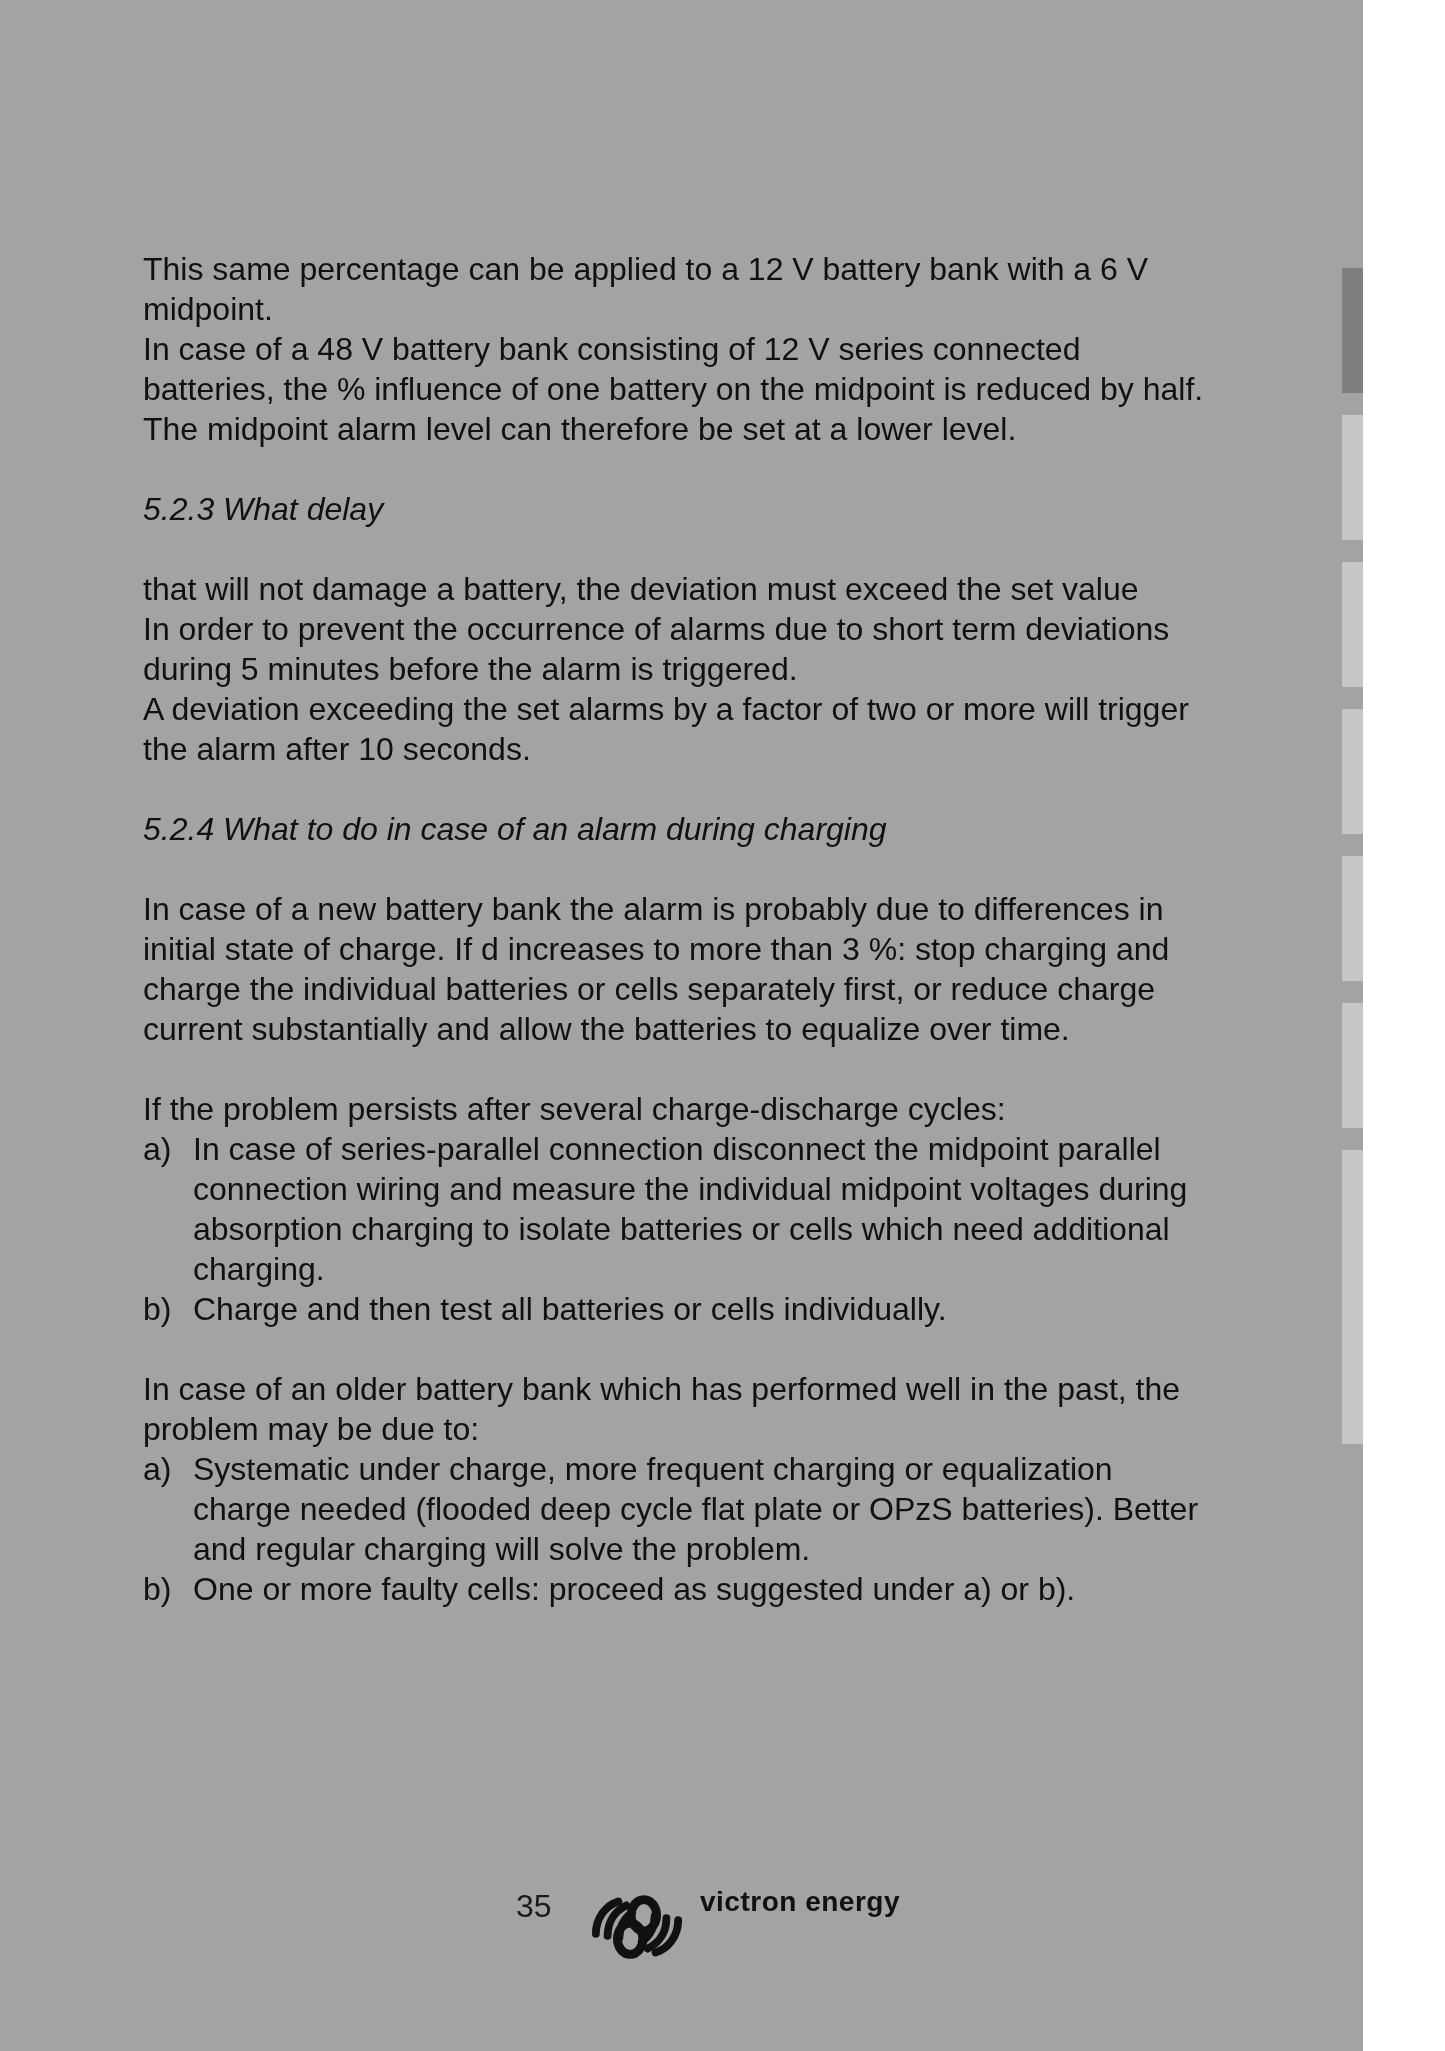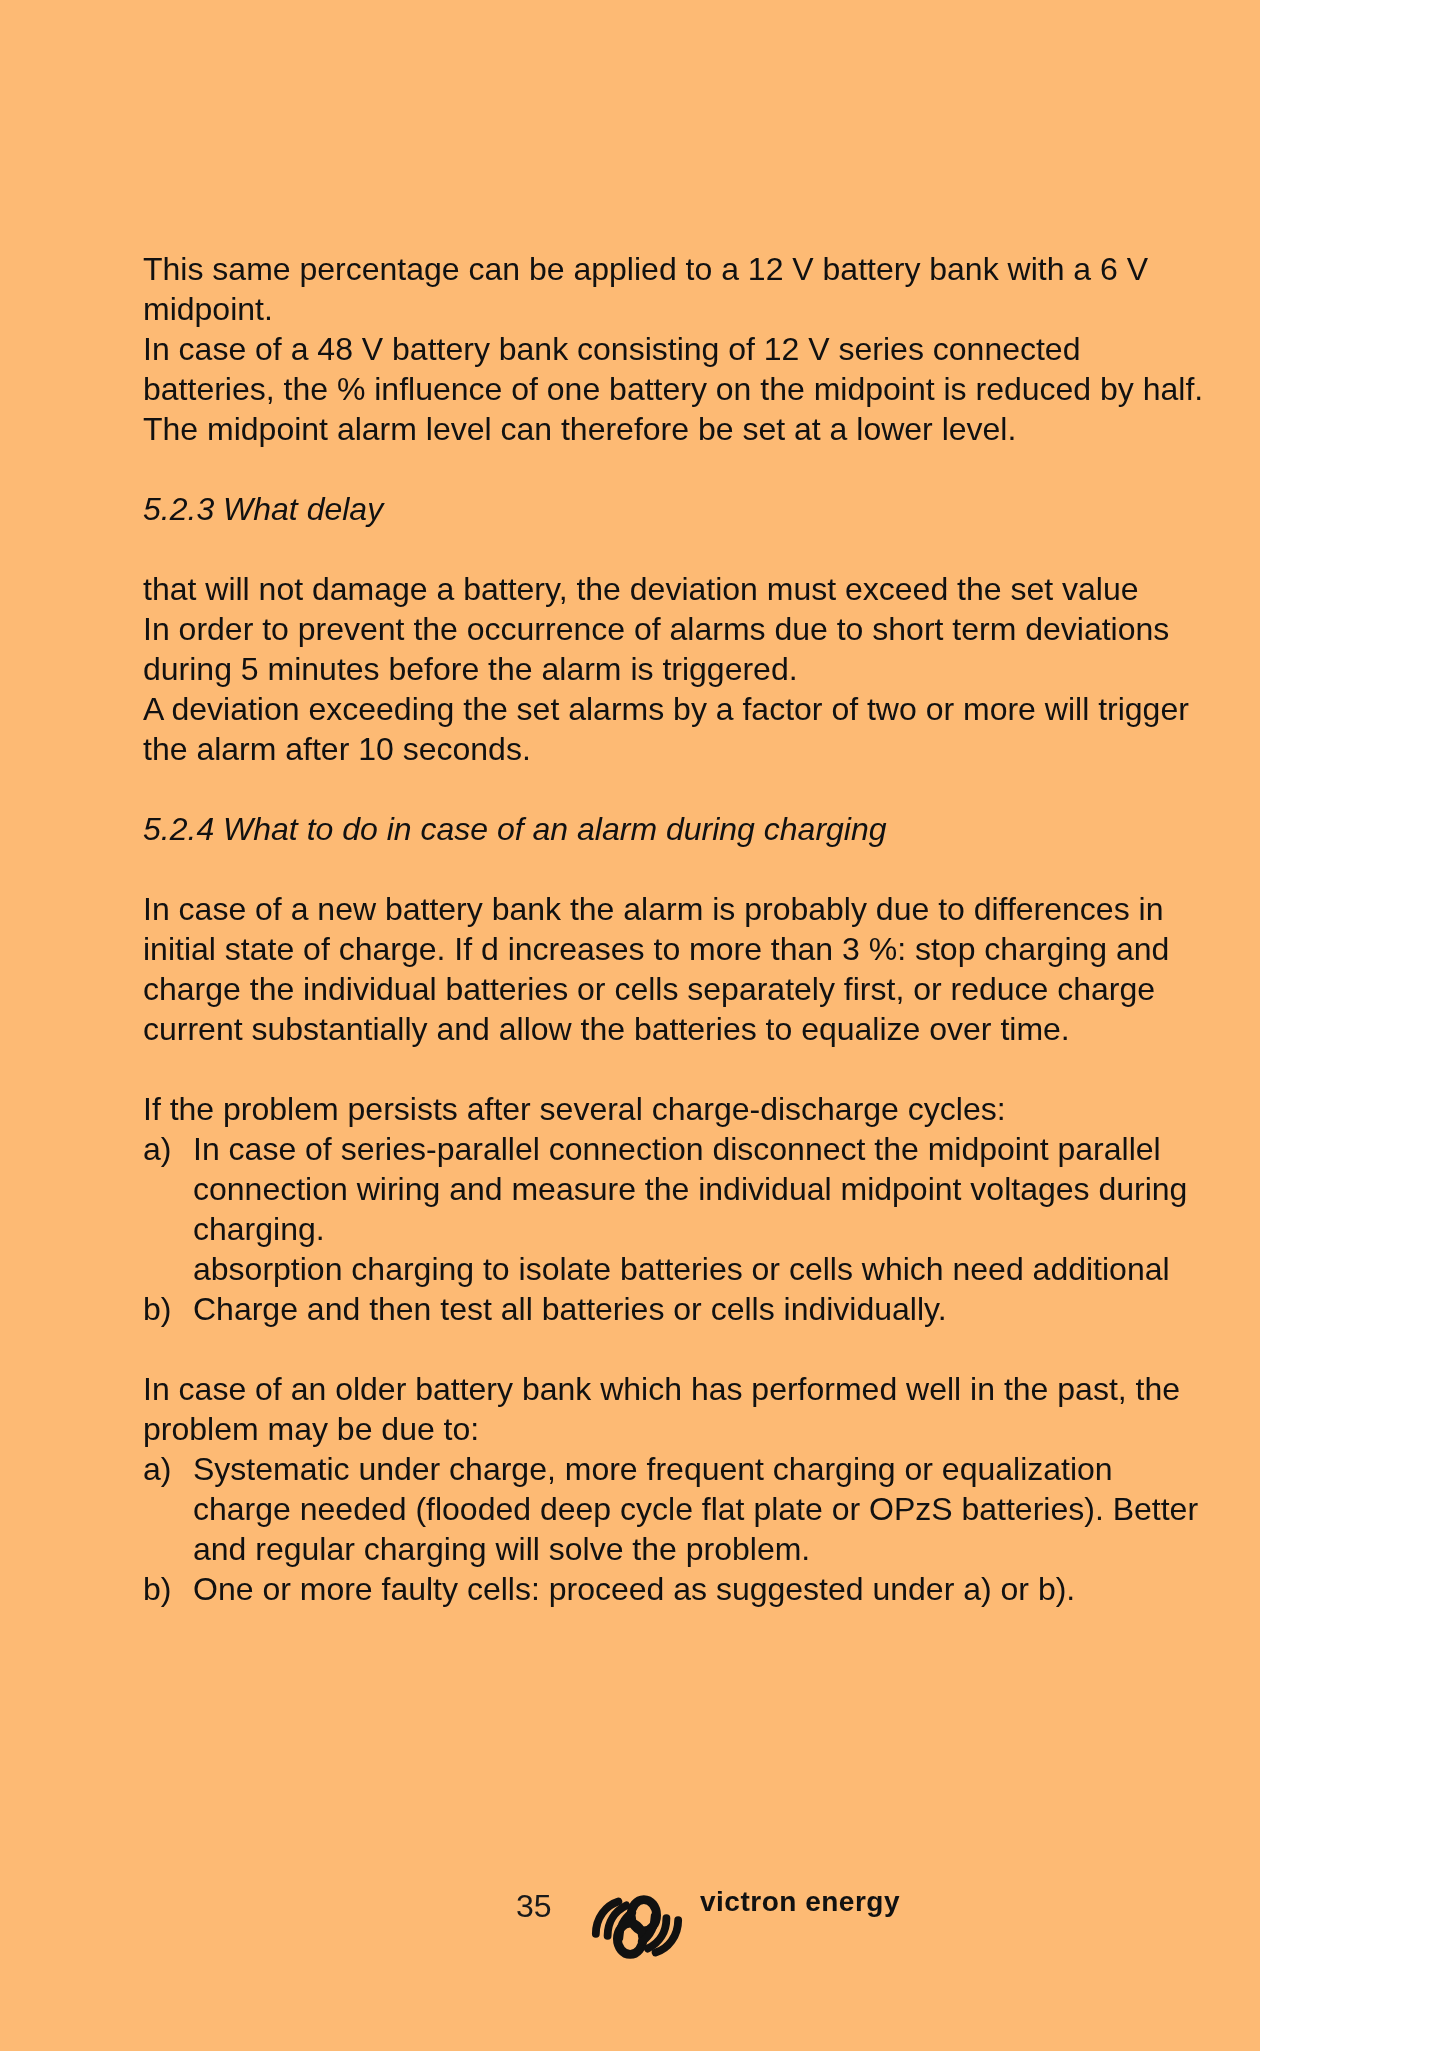--- a/index.html
+++ b/index.html
@@ -1,20 +1,20 @@
 <!DOCTYPE html>
 <html><head>
 <meta charset="utf-8">
 <style>
   html, body { margin: 0; padding: 0; background: #ffffff; }
   .page {
     position: relative;
-    width: 1260px;
+    width: 1363px;
     height: 2051px;
-    background: #fdba74;
+    background: #a3a3a3;
     overflow: hidden;
     font-family: "Liberation Sans", sans-serif;
     color: #111111;
   }
   
   .text-column {
     position: absolute;
     left: 143px;
     top: 249px;
     width: 1190px;
@@ -109,22 +109,22 @@
       </div>
       <div class="gap"></div>
       <div>
         <div class="line">If the problem persists after several charge-discharge cycles:</div>
       </div>
       <div class="list-item">
         <div class="list-marker line">a)</div>
         <div class="list-lines">
           <div class="line">In case of series-parallel connection disconnect the midpoint parallel</div>
           <div class="line">connection wiring and measure the individual midpoint voltages during</div>
+          <div class="line">absorption charging to isolate batteries or cells which need additional</div>
           <div class="line">charging.</div>
-          <div class="line">absorption charging to isolate batteries or cells which need additional</div>
         </div>
       </div>
       <div class="list-item">
         <div class="list-marker line">b)</div>
         <div class="list-lines">
           <div class="line">Charge and then test all batteries or cells individually.</div>
         </div>
       </div>
       <div class="gap"></div>
       <div>

